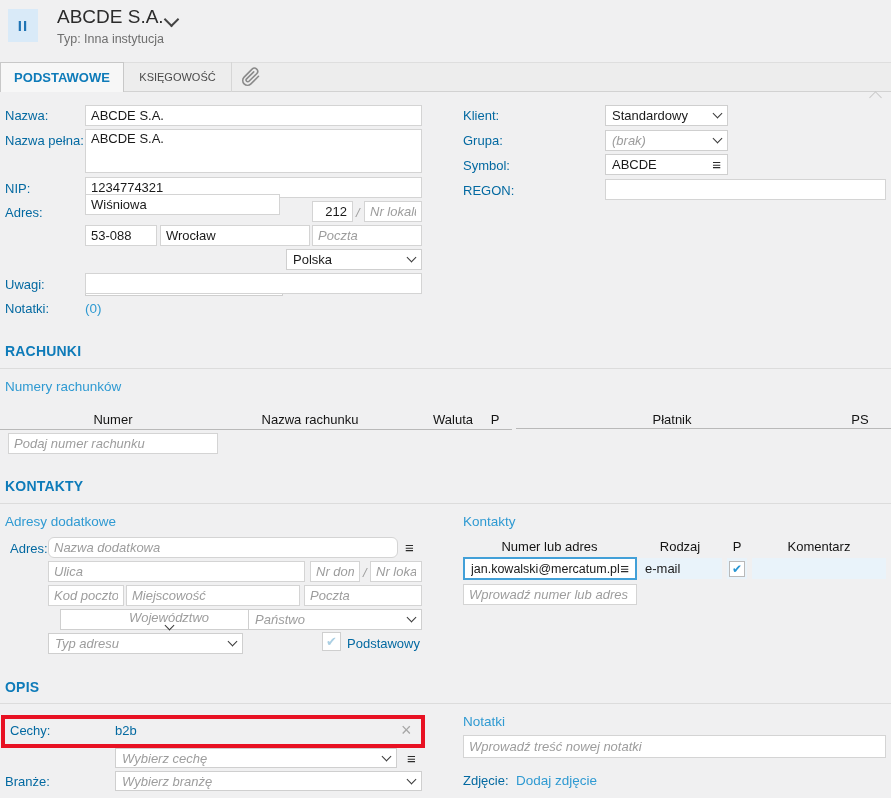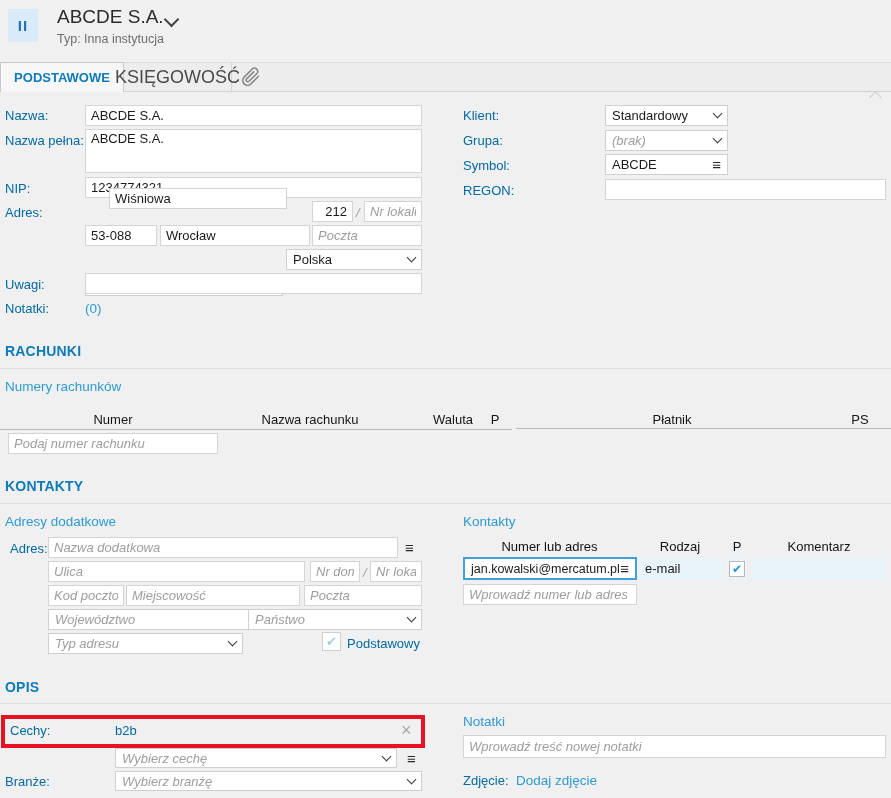--- a/index.html
+++ b/index.html
@@ -22,21 +22,21 @@
   .sublink{position:absolute;color:#2f9ad2;font-size:13.5px;cursor:pointer;white-space:nowrap;}
   .hr{position:absolute;left:0;width:891px;height:1px;background:#dcdcdc;}
   .colhdr{position:absolute;text-align:center;color:#141414;font-size:13px;white-space:nowrap;}
   .cell{position:absolute;background:#e9f3fa;height:21px;box-sizing:border-box;display:flex;align-items:center;padding:0 6px;}
   .tabstrip{position:absolute;left:0;top:62px;width:891px;height:30px;background:#ededed;
             border-top:1px solid #dedede;border-bottom:1px solid #d2d2d2;box-sizing:border-box;}
   .tab-active{position:absolute;left:0;top:62px;width:124px;height:30px;background:#f7f7f7;
               border:1px solid #c8c8c8;border-bottom:none;box-sizing:border-box;display:flex;align-items:center;justify-content:center;
               color:#0e7bb9;font-weight:bold;font-size:13px;text-align:center;}
   .tab-inactive{position:absolute;left:124px;top:62px;width:108px;height:30px;display:flex;align-items:center;justify-content:center;
-              color:#4a4a4a;font-size:18px;border-right:1px solid #d6d6d6;box-sizing:border-box;cursor:pointer;}
+              color:#4a4a4a;font-size:11px;border-right:1px solid #d6d6d6;box-sizing:border-box;cursor:pointer;}
   .hdr-icon{position:absolute;left:8px;top:9px;width:30px;height:33px;background:#d9eaf8;color:#1f74b4;
             font-weight:bold;font-size:15px;display:flex;align-items:center;justify-content:center;letter-spacing:1px;}
   .title{position:absolute;left:57px;top:6px;font-size:19px;color:#2b2b2b;}
   .title-chev{position:absolute;left:166px;top:14px;width:9px;height:9px;border-right:2px solid #444;border-bottom:2px solid #444;transform:rotate(45deg);cursor:pointer;}
   .subtitle{position:absolute;left:57px;top:32px;font-size:12.5px;color:#6e6e6e;}
   .checkbox{position:absolute;background:#fff;border:1px solid #b9b9b9;box-sizing:border-box;
             display:flex;align-items:center;justify-content:center;}
   .redbox{position:absolute;left:1px;top:715px;width:424px;height:33px;border:4px solid #e81123;box-sizing:border-box;}
   .close-x{position:absolute;color:#a7a7a7;font-size:18px;line-height:1;cursor:pointer;}
   .seg{position:absolute;height:1px;background:#b9b9b9;}
@@ -63,21 +63,21 @@
   <div class="corner-arrow"></div>
 
   <span class="lbl" style="left:5px;top:108px;">Nazwa:</span>
   <input class="inp" style="left: 85px; top: 105px; width: 337px; height: 21px;" value="ABCDE S.A.">
   <span class="lbl" style="left:5px;top:133px;">Nazwa pełna:</span>
   <textarea class="inp" style="left: 85px; top: 129px; width: 337px; height: 44px;">ABCDE S.A.</textarea>
   <span class="lbl" style="left:5px;top:181px;">NIP:</span>
   <input class="inp" style="left: 85px; top: 177px; width: 337px; height: 21px;" value="1234774321">
 
   <span class="lbl" style="left:5px;top:205px;">Adres:</span>
-  <input class="inp" style="left: 85px; top: 188px; width: 178px; height: 21px; margin-left: 24px;" value="Wiśniowa">
+  <input class="inp" style="left: 85px; top: 194px; width: 195px; height: 21px;" value="Wiśniowa">
   <input class="inp right" style="left: 312px; top: 201px; width: 41px; height: 21px;" value="212">
   <span class="lbl ph" style="left:356px;top:205px;">/</span>
   <input class="inp" style="left: 364px; top: 201px; width: 58px; height: 21px;" placeholder="Nr lokalu">
 
   <input class="inp" style="left: 85px; top: 225px; width: 72px; height: 21px;" value="53-088">
   <input class="inp" style="left: 160px; top: 225px; width: 150px; height: 21px;" value="Wrocław">
   <input class="inp" style="left: 312px; top: 225px; width: 110px; height: 21px;" placeholder="Poczta">
 
   <div class="combo" style="left:85px;top:249px;width:198px;margin-top:26px;">
     <span class="txt">dolnośląskie</span>
@@ -123,33 +123,33 @@
   <span class="colhdr" style="left:840px;top:412px;width:40px;">PS</span>
   <div class="seg" style="left:0;top:429px;width:512px;"></div>
   <div class="seg" style="left:516px;top:428px;width:375px;"></div>
   <input class="inp" style="left: 8px; top: 433px; width: 210px; height: 21px;" placeholder="Podaj numer rachunku">
 
   <span class="sechdr" style="left:5px;top:478px;">KONTAKTY</span>
   <div class="hr" style="top:503px;"></div>
 
   <span class="sublink" style="left:5px;top:514px;">Adresy dodatkowe</span>
   <span class="lbl" style="left:10px;top:541px;">Adres:</span>
-  <input class="inp" style="left: 48px; top: 537px; width: 350px; height: 21px;" placeholder="Nazwa dodatkowa">
+  <input class="inp" style="left: 48px; top: 537px; width: 350px; height: 21px; border-radius: 6px;" placeholder="Nazwa dodatkowa">
   <span class="menu-glyph abs" style="left:405px;top:540px;">≡</span>
 
   <input class="inp" style="left: 48px; top: 561px; width: 257px; height: 21px;" placeholder="Ulica">
   <input class="inp" style="left: 310px; top: 561px; width: 50px; height: 21px;" placeholder="Nr domu">
   <span class="lbl ph" style="left:363px;top:565px;">/</span>
   <input class="inp" style="left: 370px; top: 561px; width: 52px; height: 21px;" placeholder="Nr lokalu">
 
   <input class="inp" style="left: 48px; top: 585px; width: 76px; height: 21px;" placeholder="Kod pocztowy">
   <input class="inp" style="left: 126px; top: 585px; width: 174px; height: 21px;" placeholder="Miejscowość">
   <input class="inp" style="left: 304px; top: 585px; width: 118px; height: 21px;" placeholder="Poczta">
 
-  <div class="combo" style="left:48px;top:609px;width:218px;">
+  <div class="combo" style="left:60px;top:609px;width:218px;flex-direction:column;">
     <span class="txt ph">Województwo</span>
     <span class="chev"></span>
   </div>
   <div class="combo" style="left:248px;top:609px;width:174px;">
     <span class="txt ph">Państwo</span>
     <span class="chev"></span>
   </div>
 
   <div class="combo" style="left:48px;top:633px;width:195px;gap:24px;">
     <span class="txt ph">Typ adresu</span>

